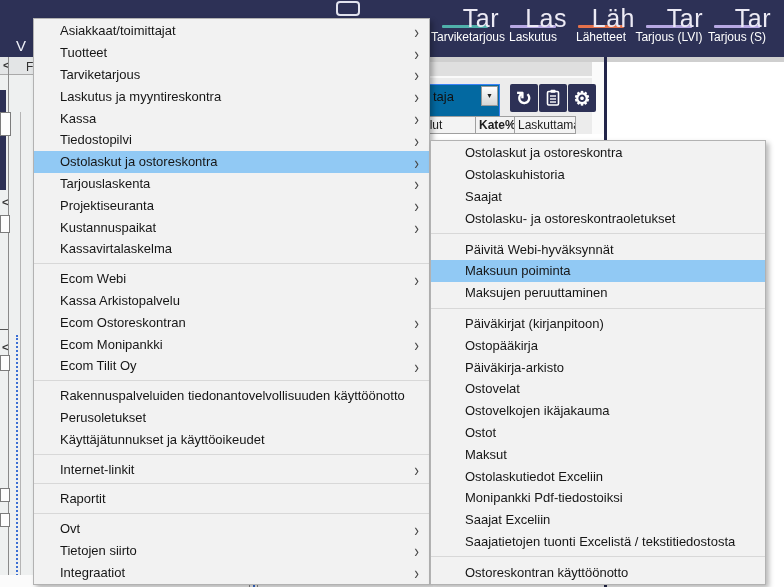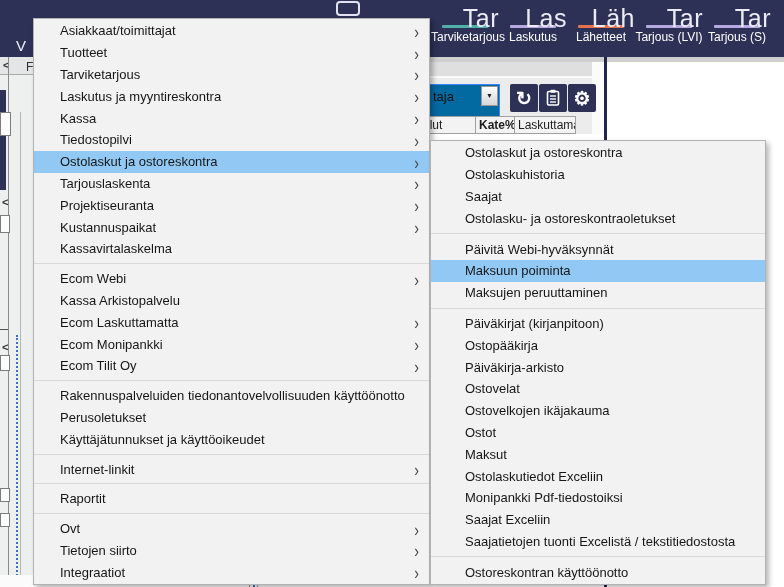--- a/index.html
+++ b/index.html
@@ -248,21 +248,21 @@
       <span class="lbl">Ecom Webi</span>
       <span class="arrow">›</span>
     </div>
 
     <div class="mi">
       <span class="lbl">Kassa Arkistopalvelu</span>
       <span class="arrow" style="visibility: hidden;">›</span>
     </div>
 
     <div class="mi">
-      <span class="lbl">Ecom Laskuttamatta</span>
+      <span class="lbl">Ecom Ostoreskontran</span>
       <span class="arrow">›</span>
     </div>
 
     <div class="mi">
       <span class="lbl">Ecom Monipankki</span>
       <span class="arrow">›</span>
     </div>
 
     <div class="mi">
       <span class="lbl">Ecom Tilit Oy</span>

